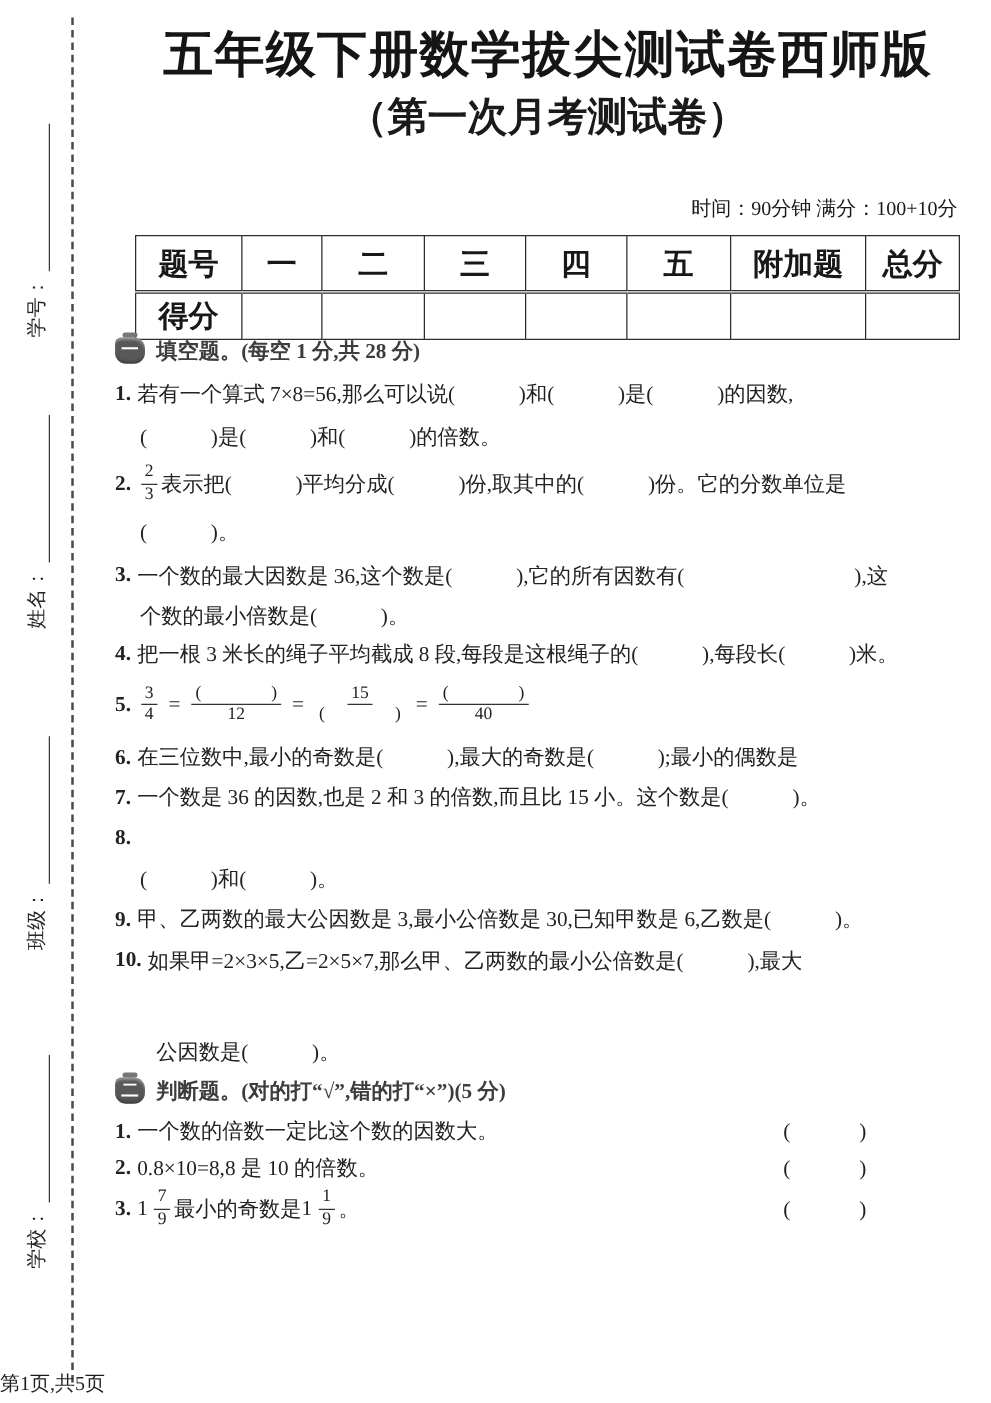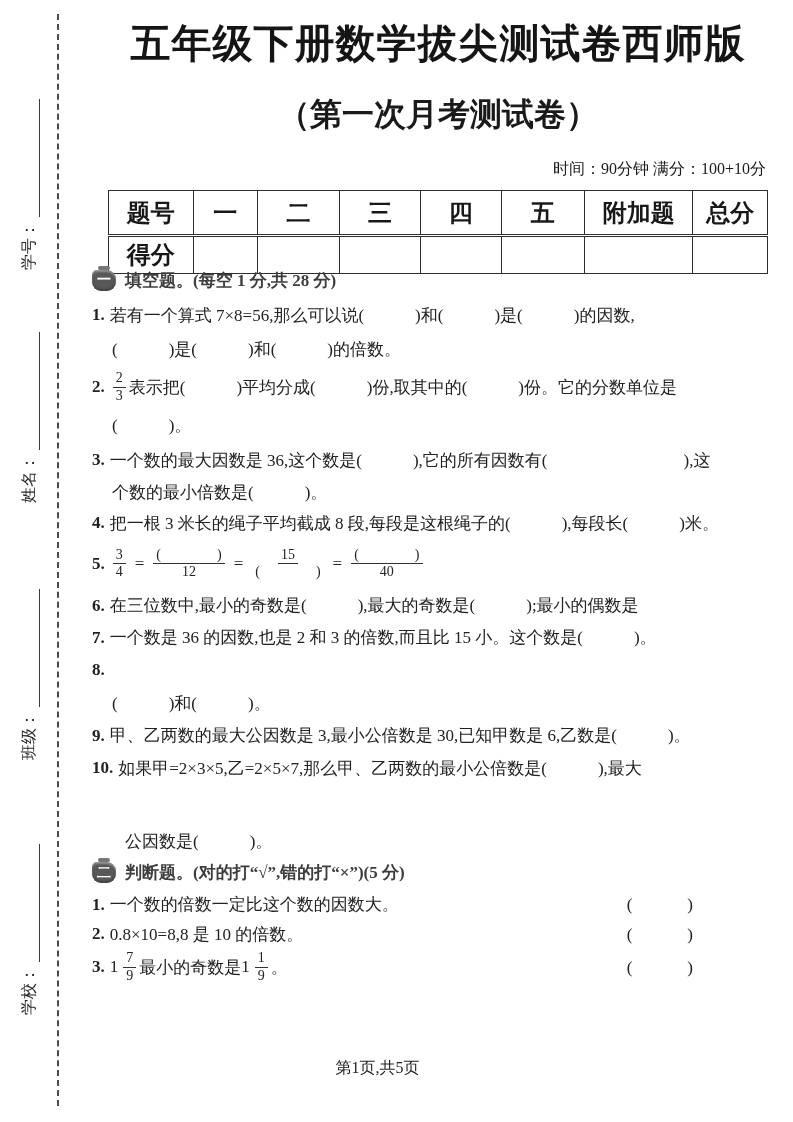--- a/index.html
+++ b/index.html
@@ -11,22 +11,22 @@
   .cut-line { position:absolute; left:57px; top:14px; height:1092px; width:0; border-left:2.5px dashed #4a4a4a; }
   .side-field {
     position:absolute; left:-67px; width:190px; height:24px;
     transform:rotate(-90deg); display:flex; align-items:flex-end; gap:5px;
     font-size:16px; color:#252525; white-space:nowrap;
   }
   .side-blank { display:inline-block; flex:0 0 118px; height:17px; border-bottom:1.6px solid #3a3a3a; }
 
   .main { position:absolute; left:108px; top:0; width:660px; }
   .title { margin-top:20px; text-align:center; font-size:40px; font-weight:700; letter-spacing:1px; line-height:1.2; color:#151515; }
-  .subtitle { margin-top:27px; text-align:center; font-size:32px; font-weight:600; line-height:1.2; color:#1a1a1a; }
-  .meta { margin-top:26px; text-align:right; font-size:16px; color:#1a1a1a; padding-right:2px; }
+  .subtitle { margin-top:6px; text-align:center; font-size:32px; font-weight:600; line-height:1.2; color:#1a1a1a; }
+  .meta { margin-top:45px; text-align:right; font-size:16px; color:#1a1a1a; padding-right:2px; }
 
   table.score { border-collapse:collapse; width:660px; margin-top:10px; table-layout:fixed; }
   table.score td { border:1.7px solid #2d2d2d; text-align:center; vertical-align:middle; font-size:24px; font-weight:700; color:#181818; }
   table.score tr.hdr td { height:41px; border-bottom:3px double #2d2d2d; }
   table.score tr.scr td { height:34px; }
 
   .content { position:absolute; left:92px; top:262px; width:662px; font-size:17px; color:#222; }
   .qline { display:flex; align-items:center; white-space:nowrap; }
   .qno { font-weight:700; margin-right:5px; }
   .cont { padding-left:20px;text-align:center; }
@@ -44,21 +44,21 @@
   .frac { display:inline-flex; flex-direction:column; align-items:center; vertical-align:middle; margin:0 3px; font-size:14px; line-height:1.15; }
   .frac .fnum { padding:0 3px; border-bottom:1.4px solid #333; }
   .frac .fden { padding:0 3px; }
   .eq { margin:0 6px; }
   .whole { margin-right:2px; }
 
   .judge { justify-content:space-between; padding-right:60px; }
   .jtext { display:inline-flex; align-items:center; }
   .jparen { letter-spacing:1px; }
 
-  .footer { position:absolute; top:1058px; left:0; width:755px; text-align:center; font-size:16px; color:#1d1d1d; }
+  .footer { position:absolute; top:1097px; left:0; width:755px; text-align:left; font-size:16px; color:#1d1d1d; }
 </style>
 </head>
 <body>
 
 <div class="cut-line"></div>
 
 <div class="side-field" style="top:163px">
   <span>学号：</span>
   <span class="side-blank"></span>
 </div>

